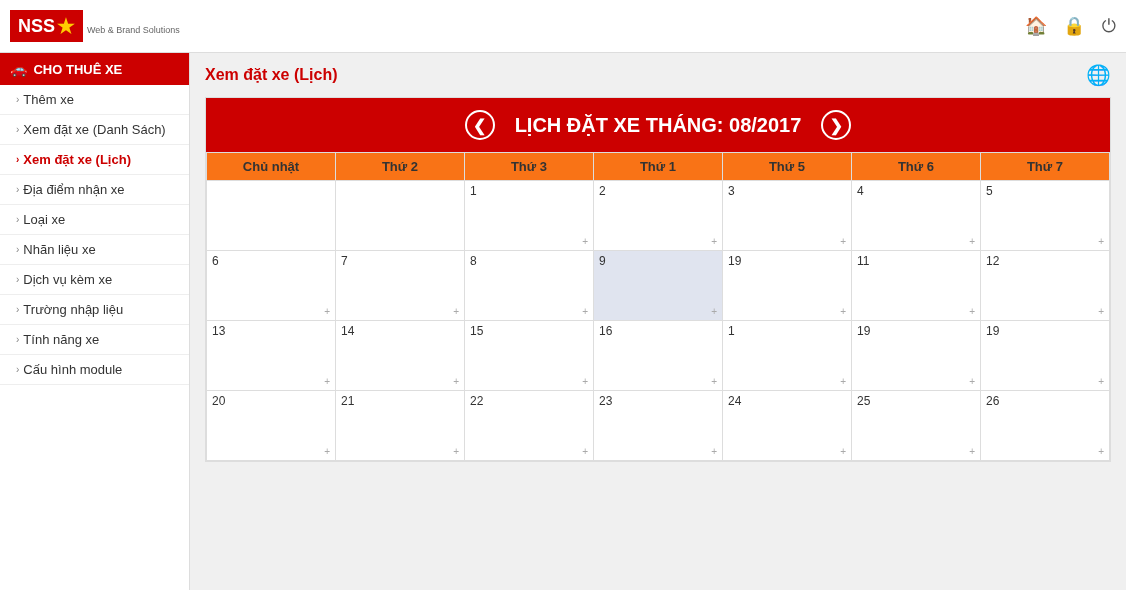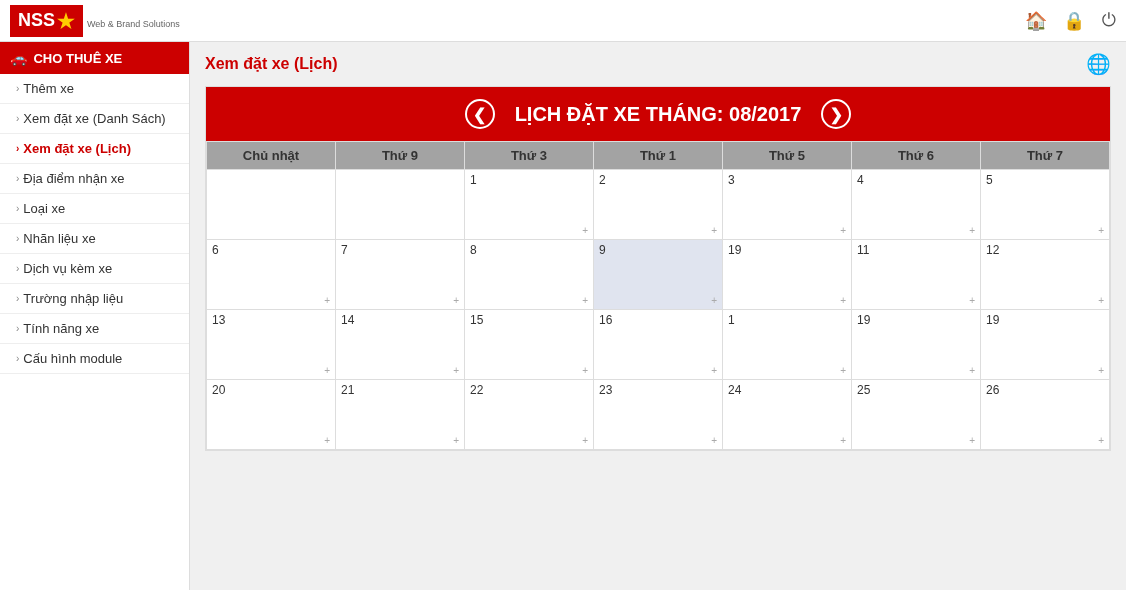--- a/index.html
+++ b/index.html
@@ -1,21 +1,21 @@
 <!DOCTYPE html>
 <html><head>
   <meta charset="utf-8">
   <style>
     * { margin: 0; padding: 0; box-sizing: border-box; }
     body { font-family: Arial, sans-serif; font-size: 13px; background: #f0f0f0; width: 1126px; height: 590px; overflow: hidden; }
 
     
     .top-header {
       background: #fff;
-      height: 42px;
+      height: 53px;
       display: flex;
       align-items: center;
       justify-content: space-between;
       border-bottom: 1px solid #ddd;
       padding: 0 10px;
     }
     .logo-area {
       display: flex;
       align-items: center;
     }
@@ -156,21 +156,21 @@
       justify-content: center;
       font-weight: bold;
     }
 
     
     .cal-grid {
       width: 100%;
       border-collapse: collapse;
     }
     .cal-grid th {
-      background: #a3a3a3;
+      background: #f97316;
       border: 1px solid #ddd;
       padding: 6px;
       text-align: center;
       font-weight: bold;
       font-size: 13px;
       color: #333;
     }
     .cal-grid td {
       border: 1px solid #ddd;
       vertical-align: top;
@@ -279,21 +279,21 @@
       <div class="cal-header">
         <button class="cal-nav-btn">❮</button>
         <span>LỊCH ĐẶT XE THÁNG: 08/2017</span>
         <button class="cal-nav-btn">❯</button>
       </div>
 
       <table class="cal-grid">
         <thead>
           <tr>
             <th>Chủ nhật</th>
-            <th>Thứ 9</th>
+            <th>Thứ 2</th>
             <th>Thứ 3</th>
             <th>Thứ 1</th>
             <th>Thứ 5</th>
             <th>Thứ 6</th>
             <th>Thứ 7</th>
           </tr>
         </thead>
         <tbody id="cal-body">
         <tr>
               <td class="empty"></td>

